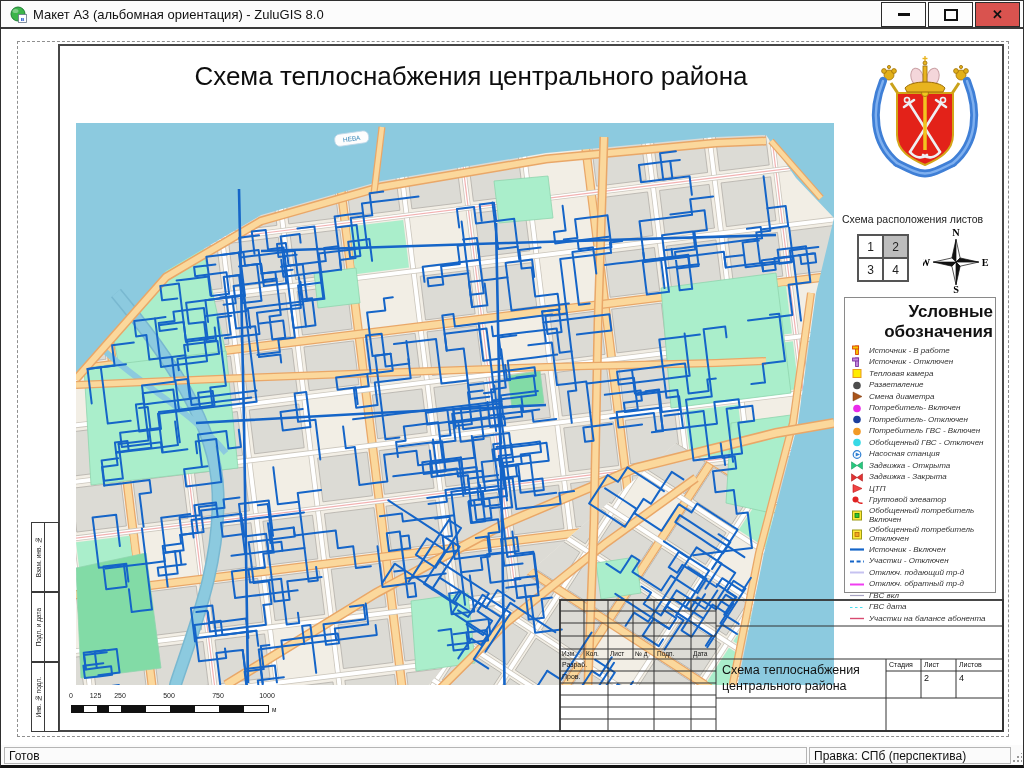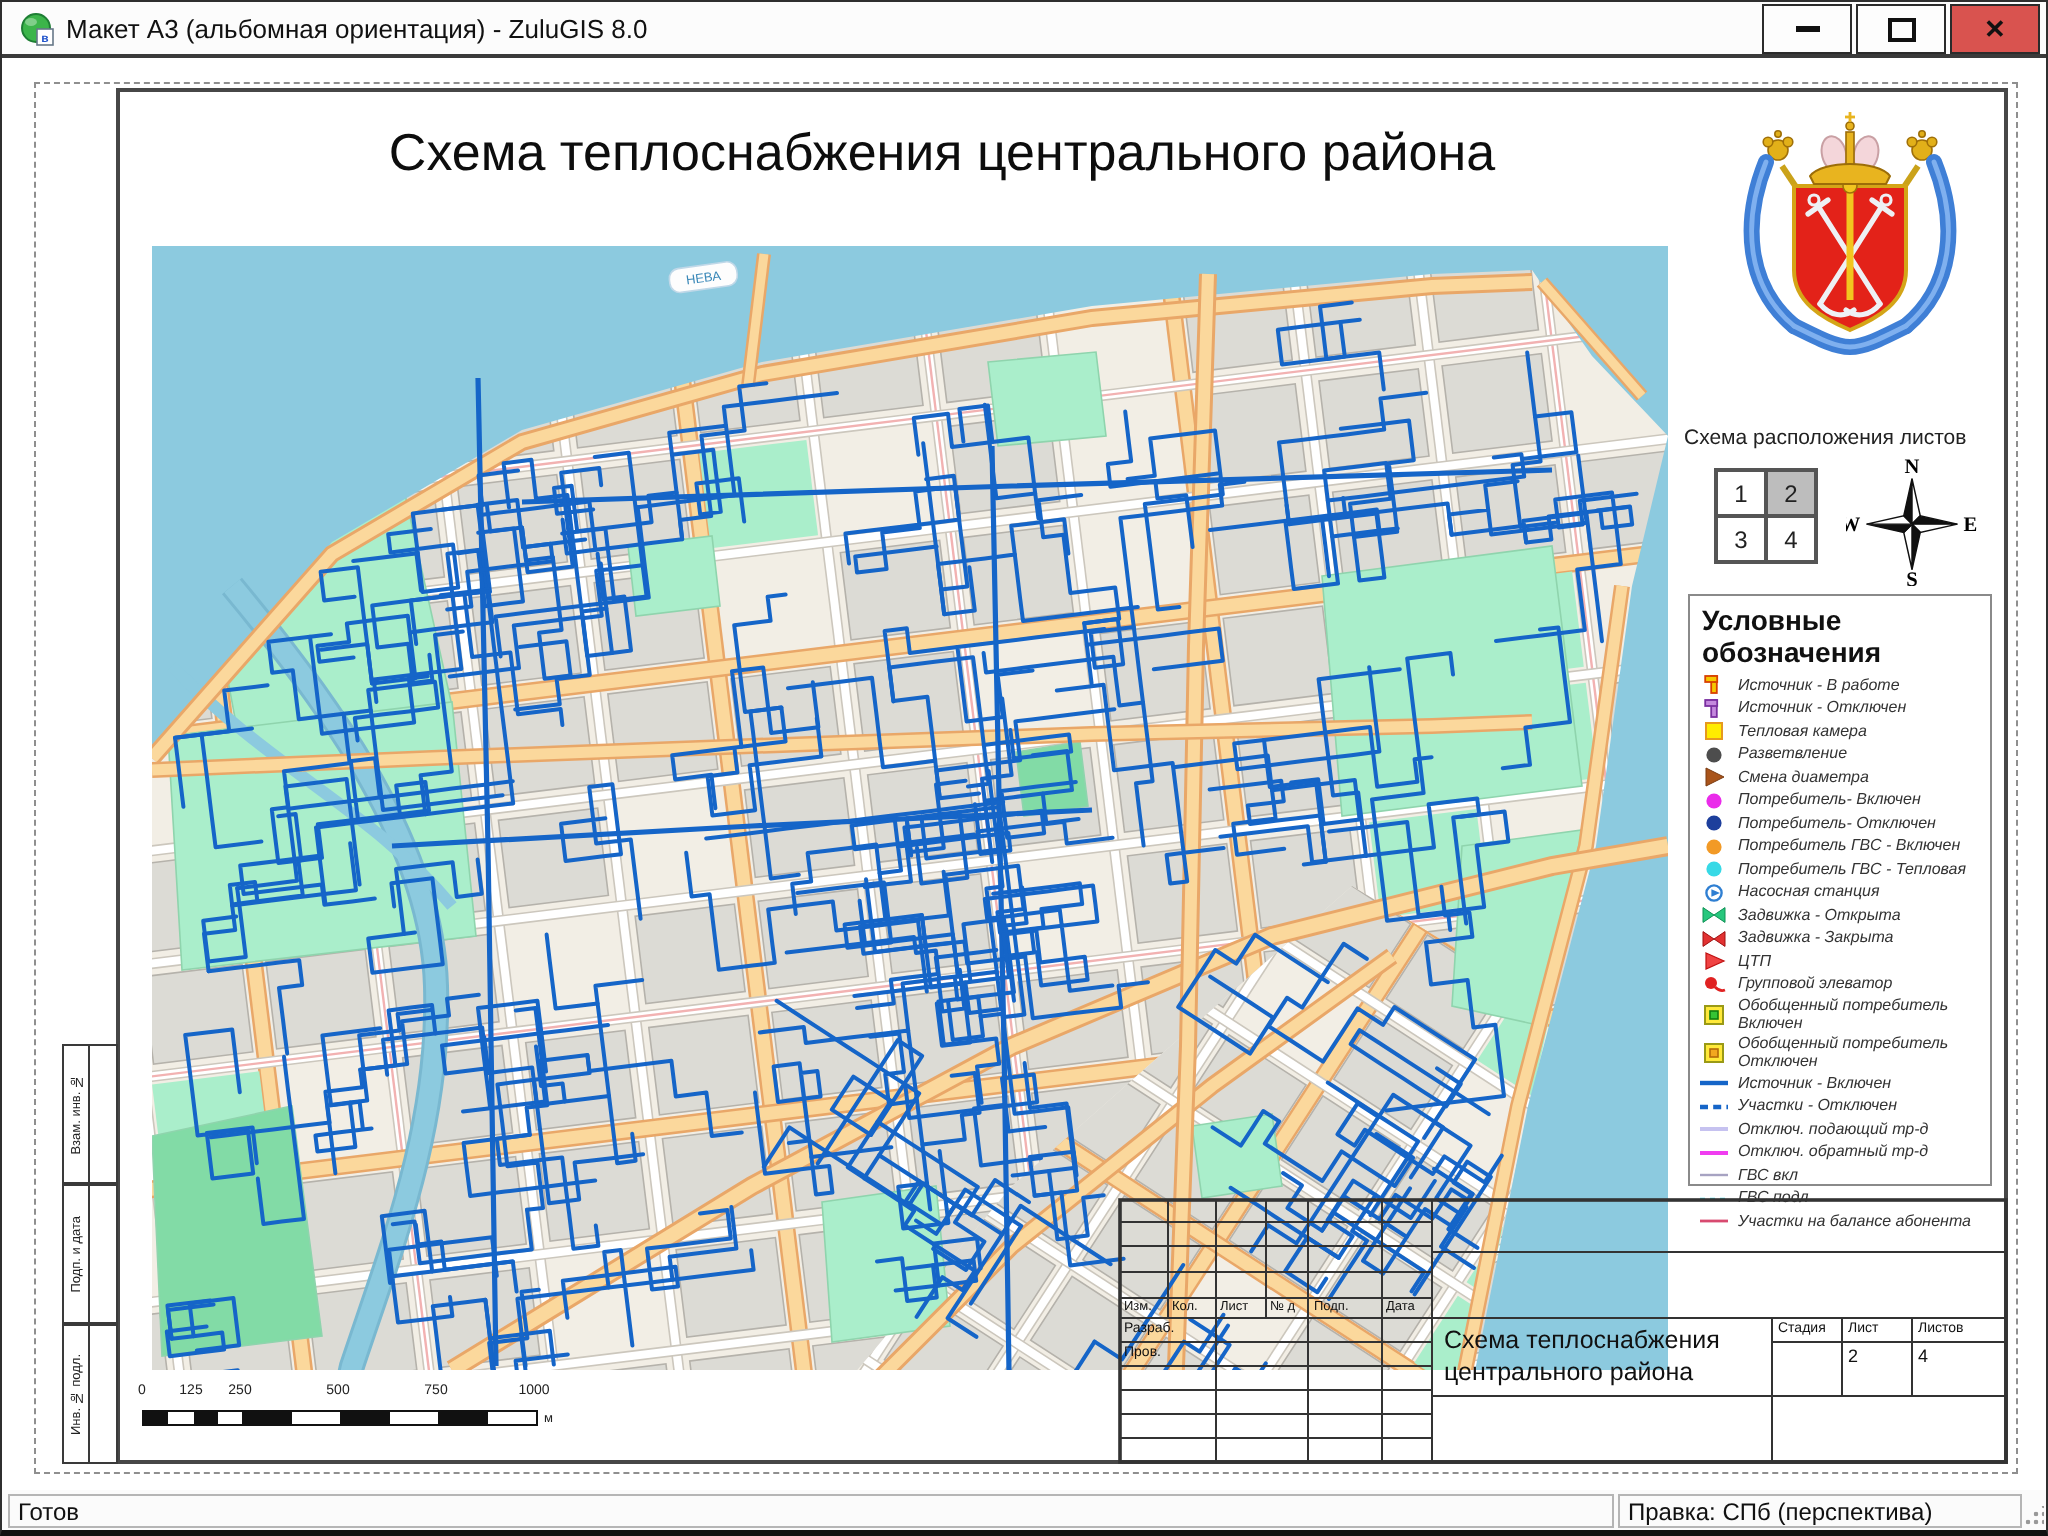--- a/index.html
+++ b/index.html
@@ -33,21 +33,21 @@
   #sheet-layout-label{position:absolute;left:841px;top:184px;font-size:10.5px;color:#222;}
   #sheet-grid{position:absolute;left:856px;top:205px;width:52px;height:48px;border:1px solid #555;box-sizing:border-box;
               display:grid;grid-template-columns:1fr 1fr;grid-template-rows:1fr 1fr;}
   #sheet-grid .cell{border:1px solid #555;box-sizing:border-box;display:flex;align-items:center;justify-content:center;
                     font-size:12px;color:#222;background:#fff;}
   #sheet-grid .cell.active{background:#bdbdbd;}
   #compass{position:absolute;left:922px;top:198px;}
   
   #legend{position:absolute;left:843px;top:268px;width:152px;height:296px;border:1px solid #8a8a8a;
           box-sizing:border-box;background:#fff;padding:3px 2px 0 4px;}
-  #legend-title{font-size:14px;font-weight:bold;color:#111;margin:1px 0 3px 2px;}
+  #legend-title{font-size:17px;font-weight:bold;color:#111;margin:1px 0 3px 2px;text-align:right;}
   .legend-row{display:flex;align-items:center;gap:3px;height:11.5px;}
   .legend-row.two{height:19px;}
   .legend-row .ic{width:17px;flex:0 0 17px;display:flex;align-items:center;}
   .legend-row .lb{font-size:8px;color:#333;white-space:pre-line;line-height:1.05;font-style:italic;}
   
   #map{position:absolute;left:75px;top:94px;width:758px;height:562px;}
   
   #scalebar{position:absolute;left:70px;top:663px;width:230px;height:24px;}
   #scalebar .tick{position:absolute;top:0;transform:translateX(-50%);font-size:7px;color:#222;}
   #scalebar .bar{position:absolute;left:0;top:13px;width:196px;height:6px;border:1px solid #111;box-sizing:content-box;}
@@ -259,21 +259,21 @@
               </svg>
             </span>
             <span class="lb">Потребитель ГВС - Включен</span>
           </div>
           <div class="legend-row">
             <span class="ic">
               <svg width="16" height="11" viewBox="0 0 16 11">
                 <circle cx="8" cy="5.5" r="3.8" fill="#37d9e6"></circle>
               </svg>
             </span>
-            <span class="lb">Потребитель ГВС - Тепловая</span>
+            <span class="lb">Обобщенный ГВС - Отключен</span>
           </div>
           <div class="legend-row">
             <span class="ic">
               <svg width="16" height="11" viewBox="0 0 16 11">
                 <circle cx="8" cy="5.5" r="3.8" fill="#fff" stroke="#2f7fd2" stroke-width="1.2"></circle>
                 <path d="M6.7,3.6 L11,5.5 L6.7,7.4 z" fill="#2f7fd2"></path>
               </svg>
             </span>
             <span class="lb">Насосная станция</span>
           </div>
@@ -371,21 +371,21 @@
               </svg>
             </span>
             <span class="lb">ГВС вкл</span>
           </div>
           <div class="legend-row">
             <span class="ic">
               <svg width="16" height="11" viewBox="0 0 16 11">
                 <line x1="1" y1="5.5" x2="15" y2="5.5" stroke="#49dff0" stroke-width="1.2" stroke-dasharray="2.5 2.5"></line>
               </svg>
             </span>
-            <span class="lb">ГВС подл</span>
+            <span class="lb">ГВС дата</span>
           </div>
           <div class="legend-row">
             <span class="ic">
               <svg width="16" height="11" viewBox="0 0 16 11">
                 <line x1="1" y1="5.5" x2="15" y2="5.5" stroke="#d84a70" stroke-width="1.4"></line>
               </svg>
             </span>
             <span class="lb">Участки на балансе абонента</span>
           </div>
         </div>

